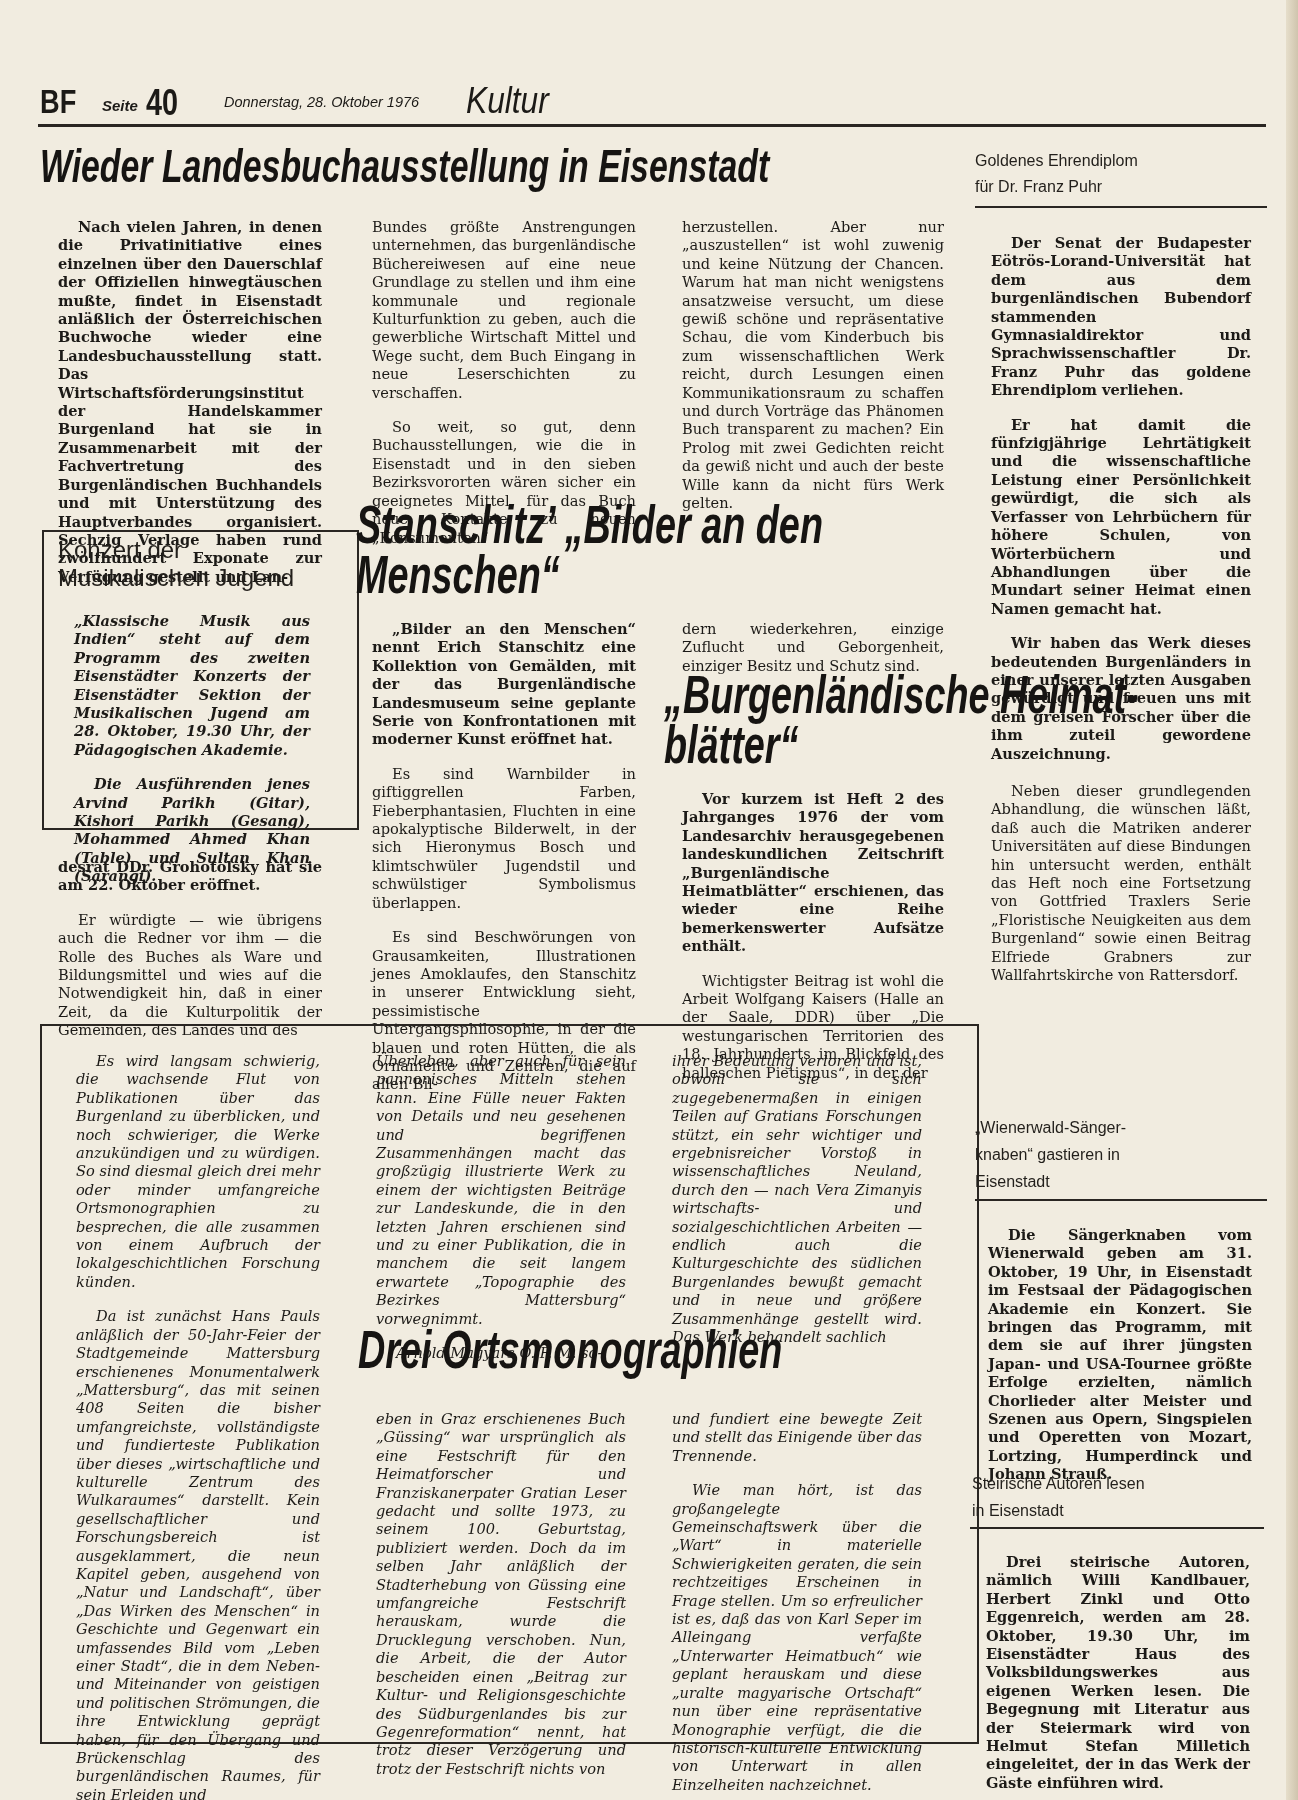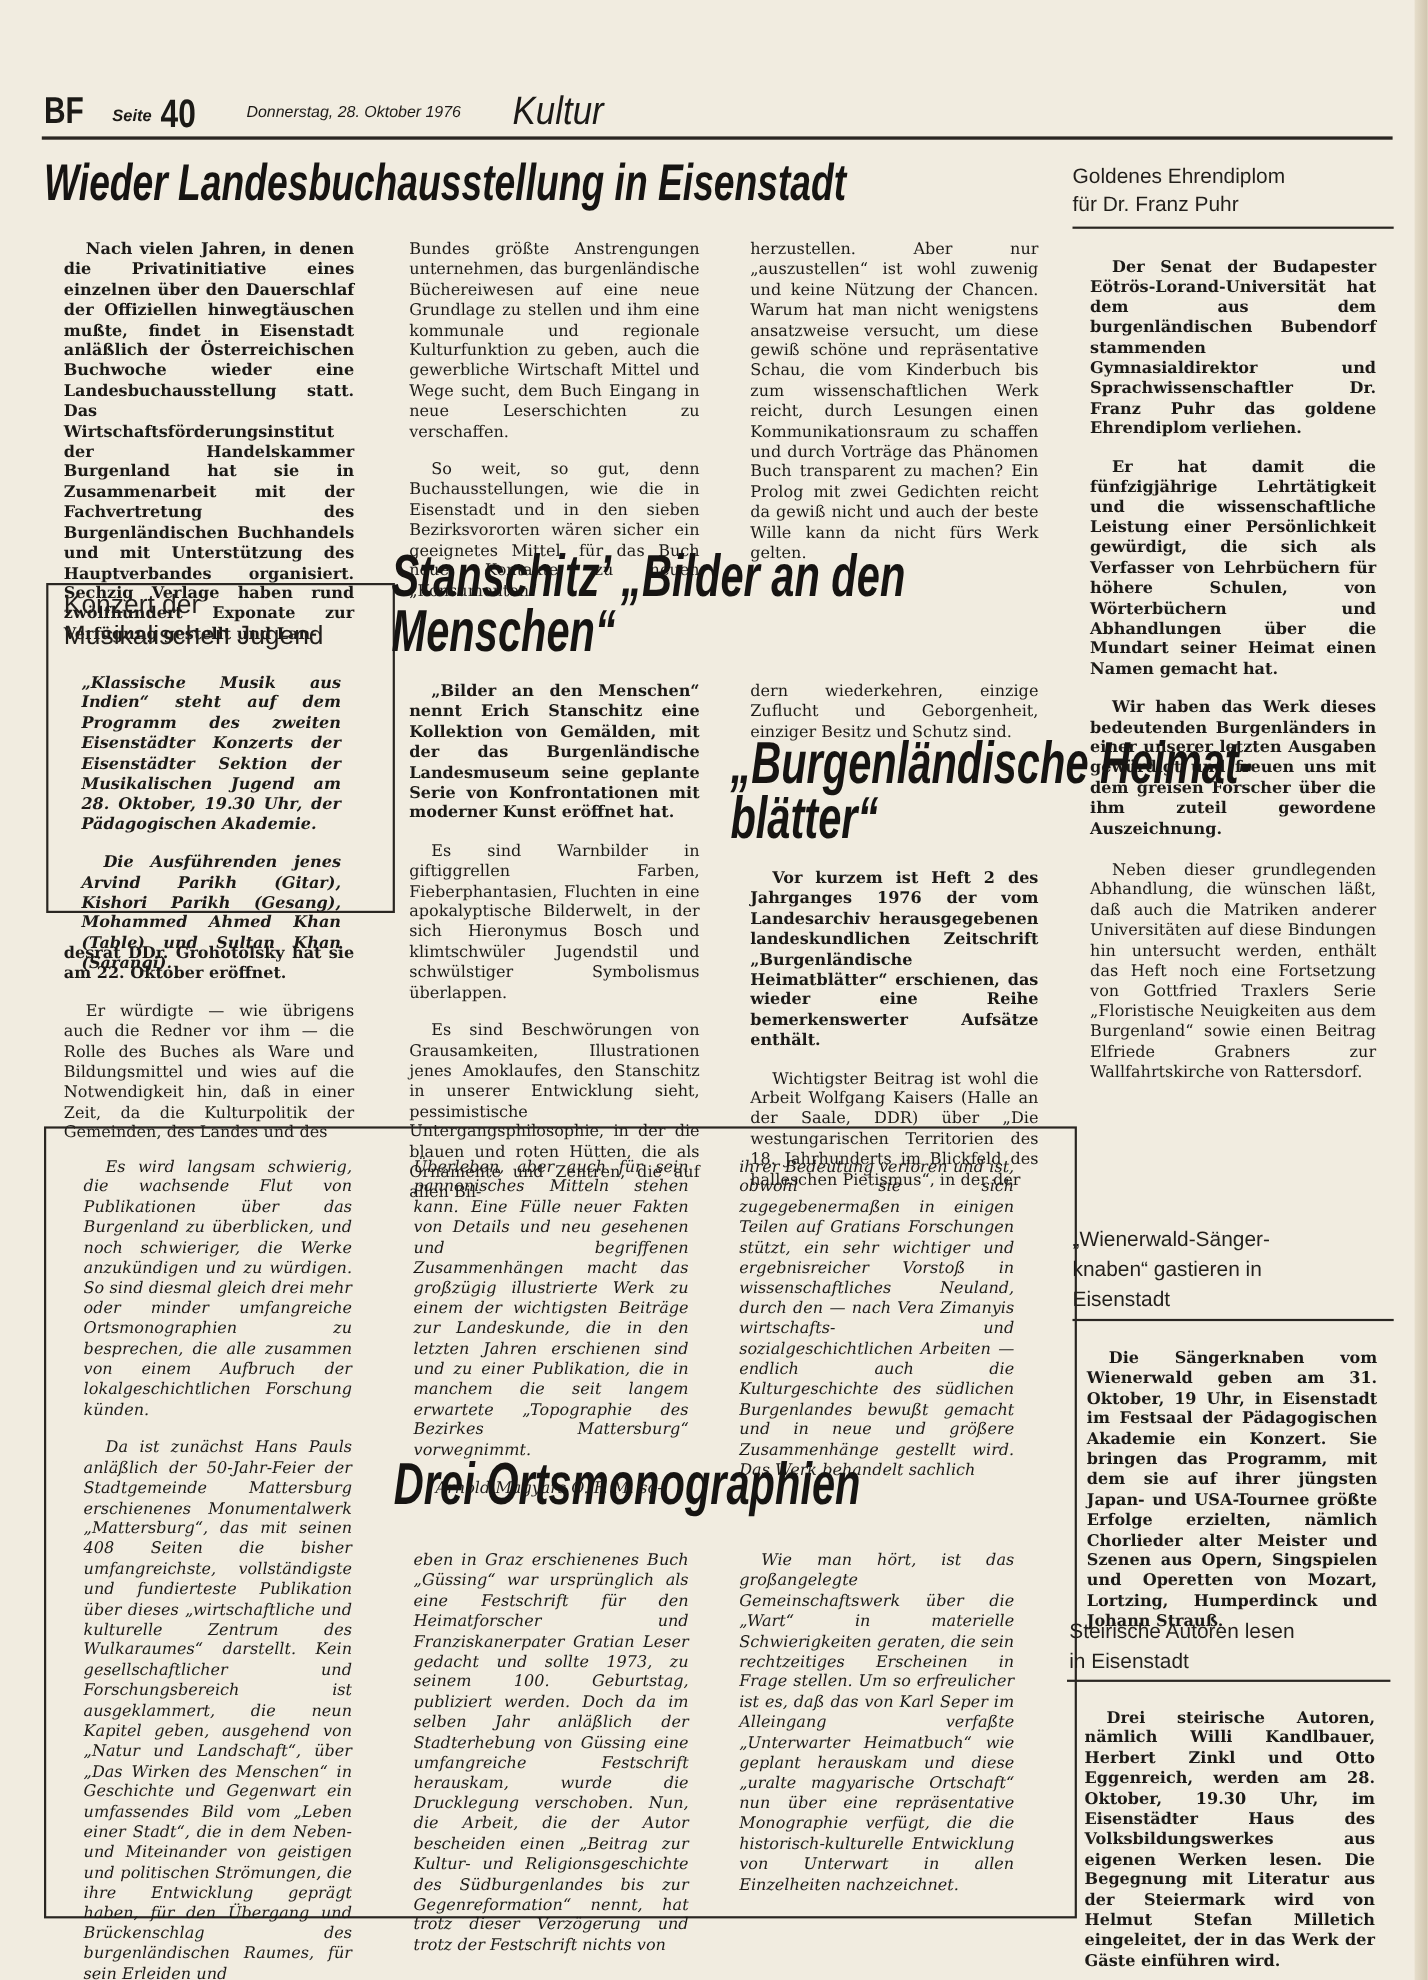--- a/index.html
+++ b/index.html
@@ -19,21 +19,21 @@
   .cond {
     font-family:"Liberation Sans", sans-serif;
     font-weight:bold; font-style:italic;
     transform-origin:left top;
     white-space:nowrap;
     color:#161412;
   }
   .rule { position:absolute; background:#2a2622; }
   .hd-sans {
     font-family:"Liberation Sans", sans-serif;
-    font-size:19px; line-height:26px; color:#221f1b;
+    font-size:16px; line-height:26px; color:#221f1b;
   }
 
   
   #mast-bf { left:40px; top:82px; font-family:"Liberation Sans",sans-serif; font-weight:bold; font-size:34px; transform:scaleX(0.8); transform-origin:left top; }
   #mast-seite { left:102px; top:97px; font-family:"Liberation Sans",sans-serif; font-weight:bold; font-style:italic; font-size:15px; }
   #mast-num { left:146px; top:82px; font-family:"Liberation Sans",sans-serif; font-weight:bold; font-size:36px; transform:scaleX(0.8); transform-origin:left top; }
   #mast-date { left:224px; top:94px; font-family:Liberation Sans, sans-serif; font-style:italic; font-size:14.5px; }
   #mast-section { left:466px; top:80px; font-family:"Liberation Sans",sans-serif; font-style:italic; font-size:36px; transform:scaleX(0.88); transform-origin:left top; }
 
   .box { position:absolute; border:2.5px solid #2a2622;padding-left:19px; }
@@ -131,20 +131,21 @@
   <div class="abs col txt ital" style="left:656px; top:1036px; width:282px;">
     <p>ihrer Bedeutung verloren und ist, obwohl sie sich zugegebenermaßen in einigen Teilen auf Gratians Forschungen stützt, ein sehr wichtiger und ergebnisreicher Vorstoß in wissenschaftliches Neuland, durch den — nach Vera Zimanyis wirtschafts- und sozialgeschichtlichen Arbeiten — endlich auch die Kulturgeschichte des südlichen Burgenlandes bewußt gemacht und in neue und größere Zusammenhänge gestellt wird. Das Werk behandelt sachlich</p>
   </div>
 
   <div class="abs cond" style="left:358px; top:1322px; font-size:54px; line-height:54px; transform:scaleX(0.7);">Drei Ortsmonographien</div>
 
   <div class="abs col txt ital" style="left:360px; top:1394px; width:282px;">
     <p>eben in Graz erschienenes Buch „Güssing“ war ursprünglich als eine Festschrift für den Heimatforscher und Franziskanerpater Gratian Leser gedacht und sollte 1973, zu seinem 100. Geburtstag, publiziert werden. Doch da im selben Jahr anläßlich der Stadterhebung von Güssing eine umfangreiche Festschrift herauskam, wurde die Drucklegung verschoben. Nun, die Arbeit, die der Autor bescheiden einen „Beitrag zur Kultur- und Religionsgeschichte des Südburgenlandes bis zur Gegenreformation“ nennt, hat trotz dieser Verzögerung und trotz der Festschrift nichts von</p>
   </div>
   <div class="abs col txt ital" style="left:656px; top:1394px; width:282px;">
+    <p>und fundiert eine bewegte Zeit und stellt das Einigende über das Trennende.</p>
     <p class="indent">Wie man hört, ist das großangelegte Gemeinschaftswerk über die „Wart“ in materielle Schwierigkeiten geraten, die sein rechtzeitiges Erscheinen in Frage stellen. Um so erfreulicher ist es, daß das von Karl Seper im Alleingang verfaßte „Unterwarter Heimatbuch“ wie geplant herauskam und diese „uralte magyarische Ortschaft“ nun über eine repräsentative Monographie verfügt, die die historisch-kulturelle Entwicklung von Unterwart in allen Einzelheiten nachzeichnet.</p>
   </div>
 </section>
 
 <section>
   <div class="abs hd-sans" style="left:975px; top:1114px; line-height:27px;">„Wienerwald-Sänger-</div>
   <div class="abs hd-sans" style="left:975px; top:1141px; line-height:27px;">knaben“ gastieren in</div>
   <div class="abs hd-sans" style="left:975px; top:1168px; line-height:27px;">Eisenstadt</div>
   <div class="rule" style="left:975px; top:1199px; width:292px; height:2px;"></div>
   <div class="abs col txt bold" style="left:972px; top:1210px; width:296px;">

